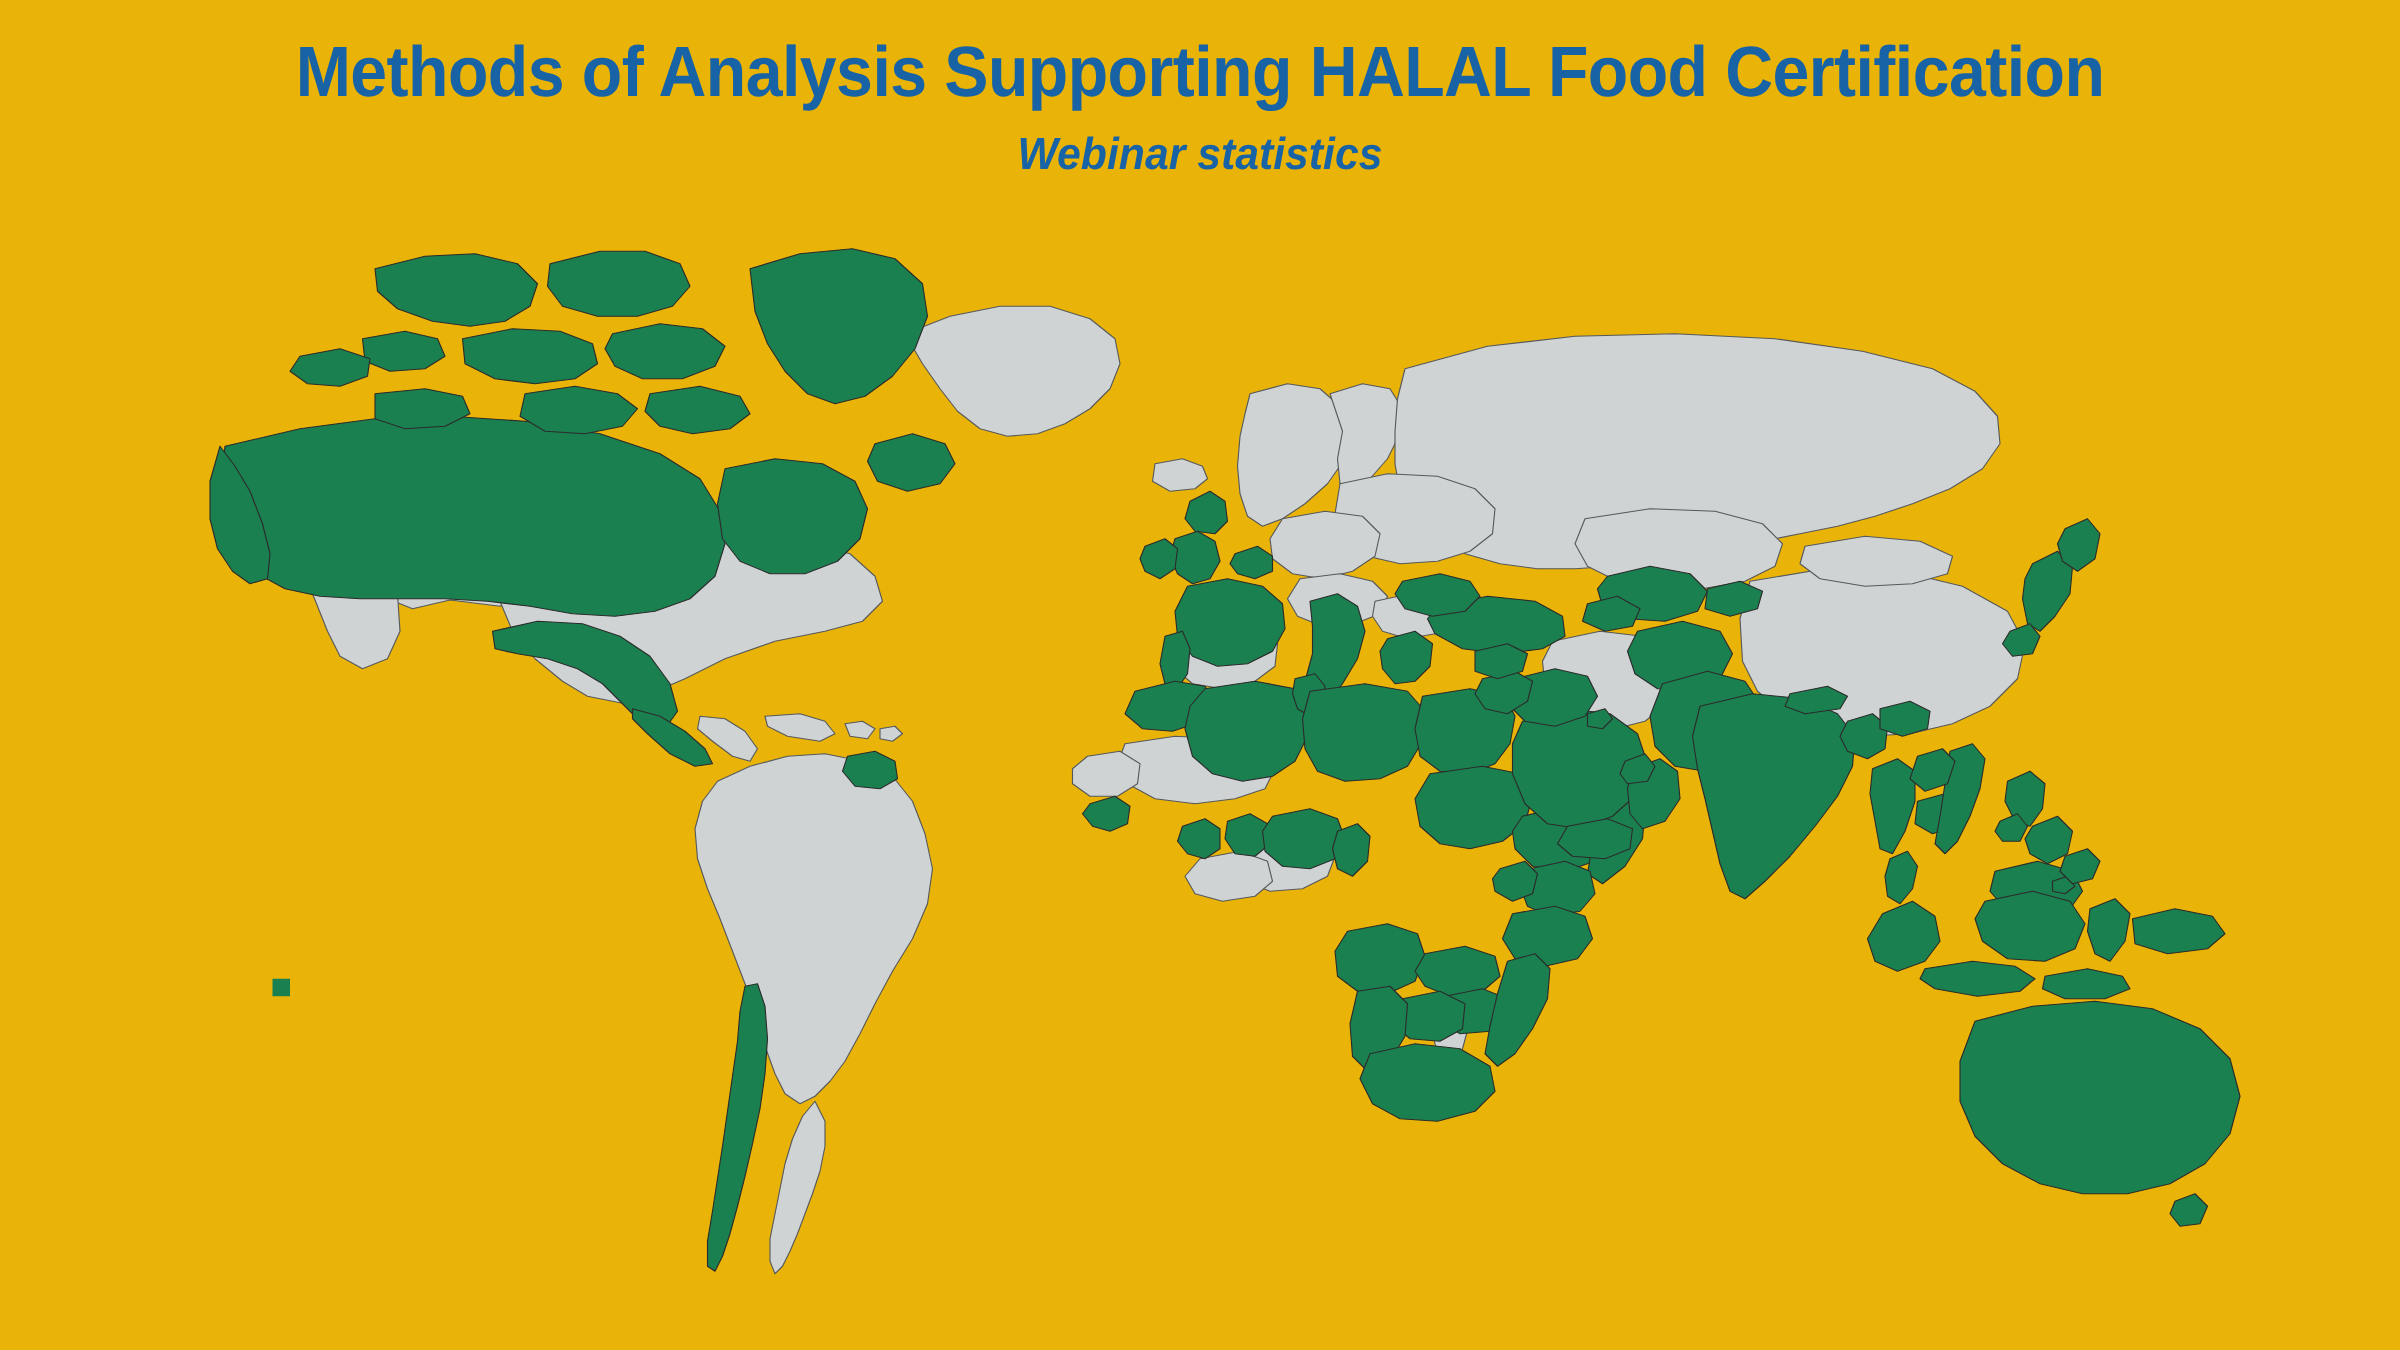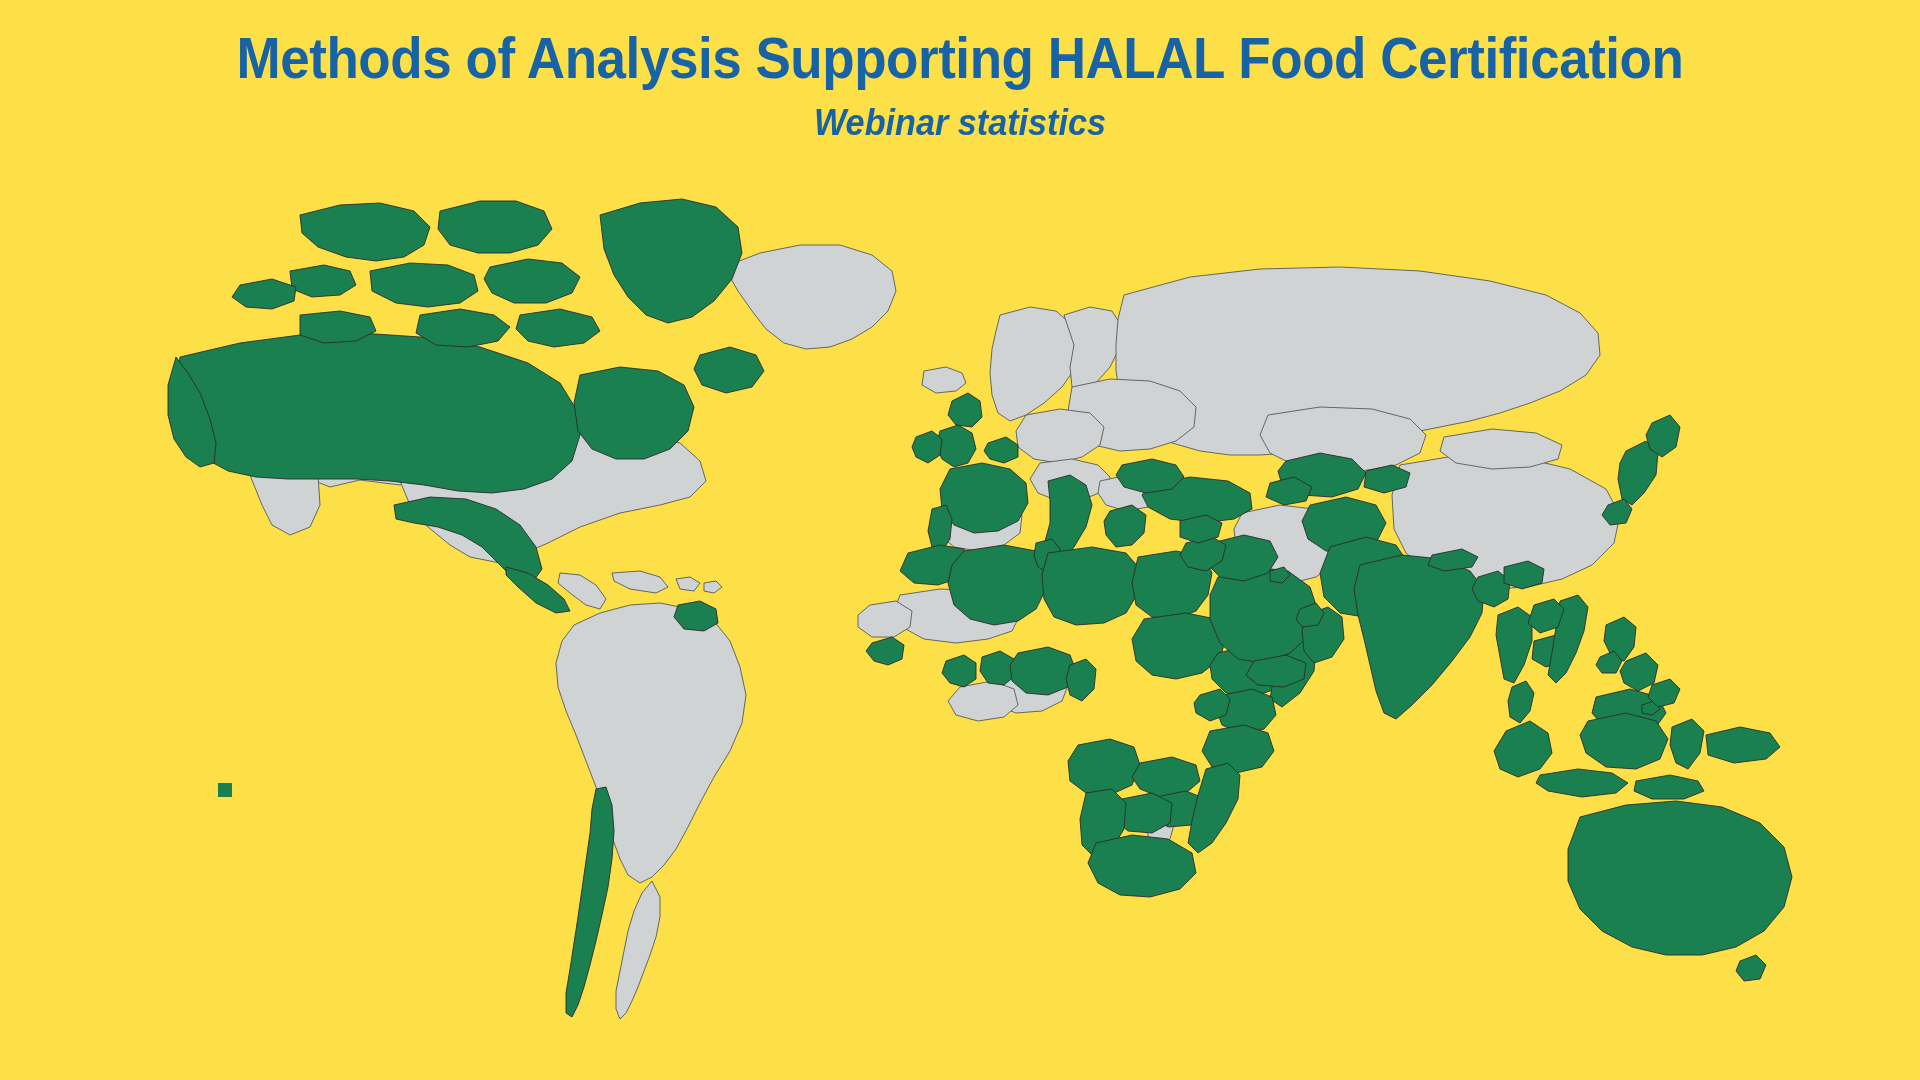--- a/index.html
+++ b/index.html
@@ -10,21 +10,21 @@
     overflow: hidden;
     background: #ffffff;
   }
   body {
     font-family: "Liberation Sans", sans-serif;
   }
   .slide {
     position: relative;
     width: 1920px;
     height: 1080px;
-    background: #fde047;
+    background: #eab308;
   }
   .header {
     position: absolute;
     top: 0;
     left: 0;
     width: 1920px;
     text-align: center;
     padding-top: 30px;
     box-sizing: border-box;
   }

